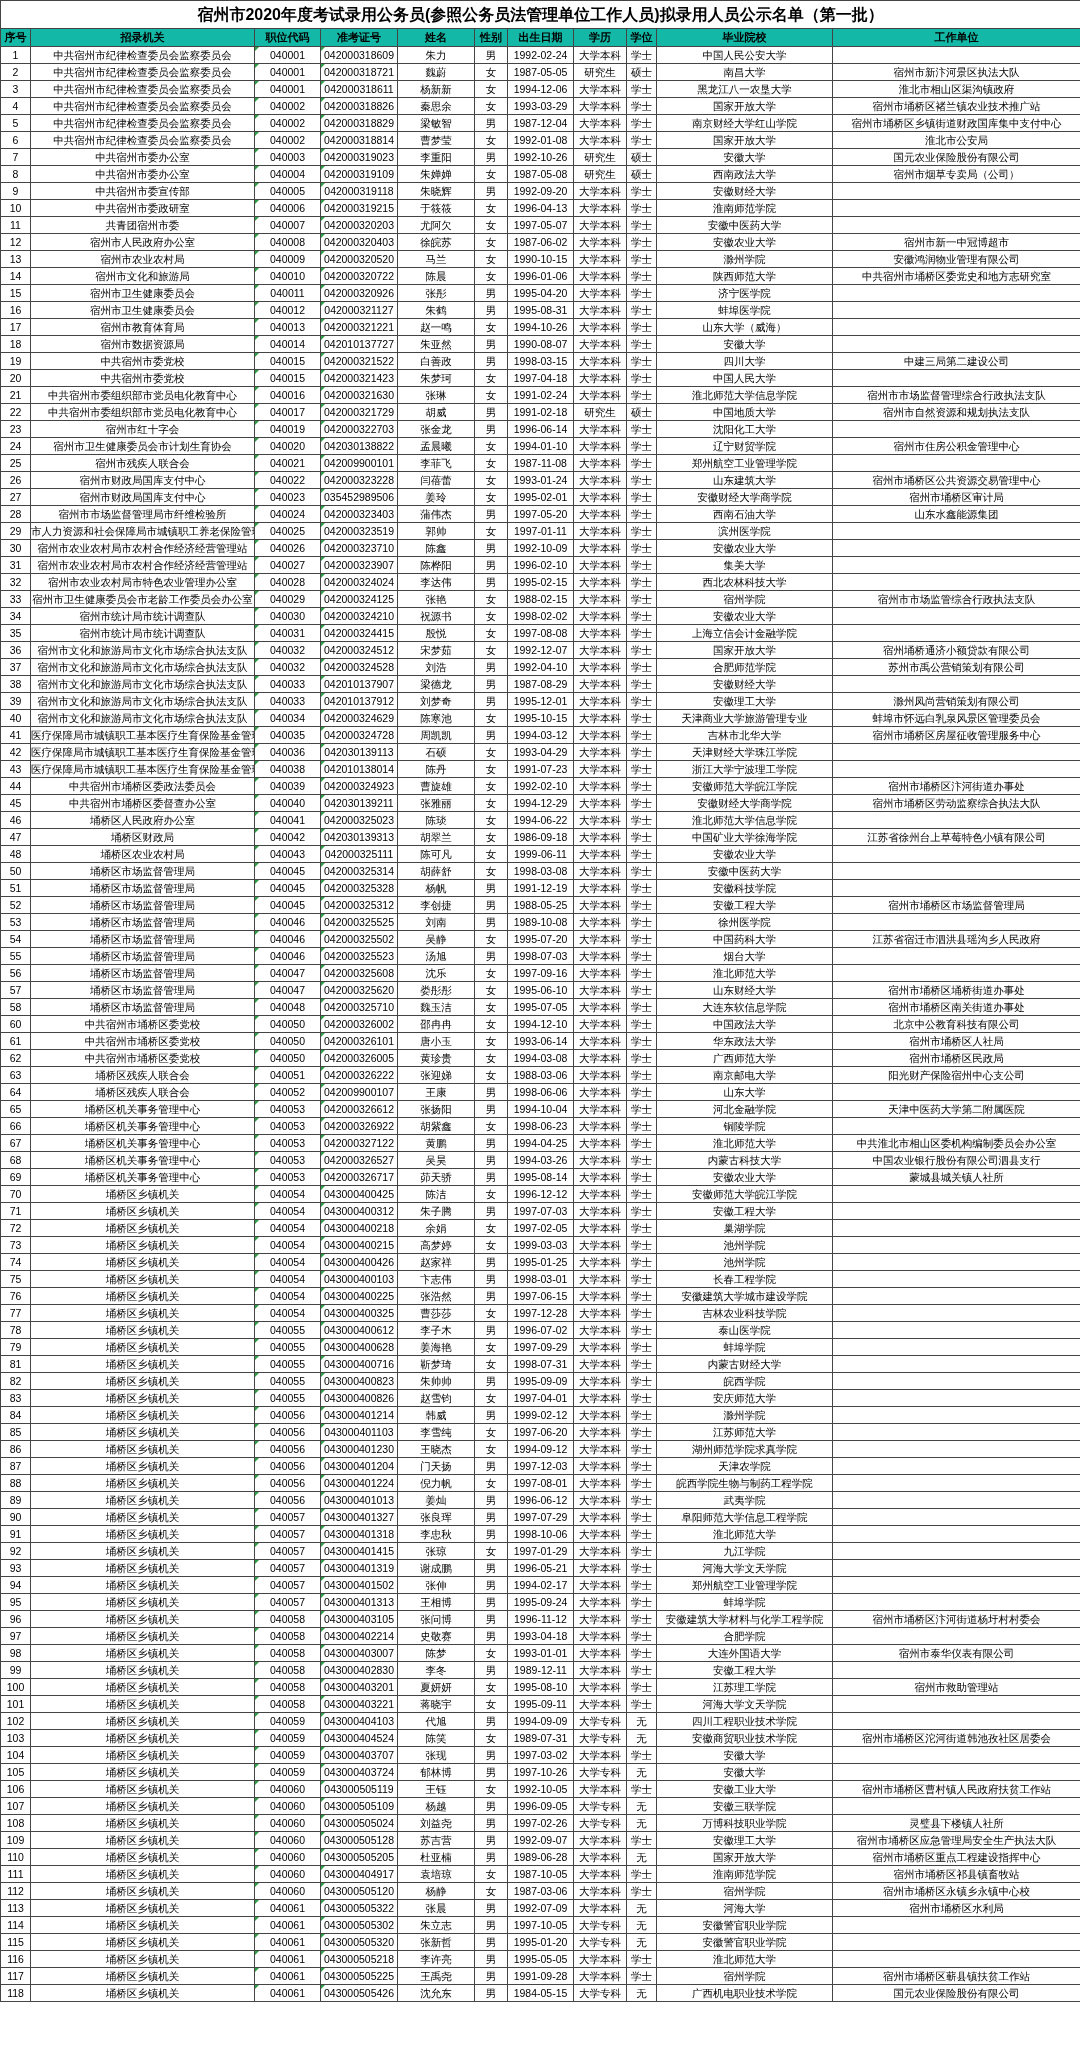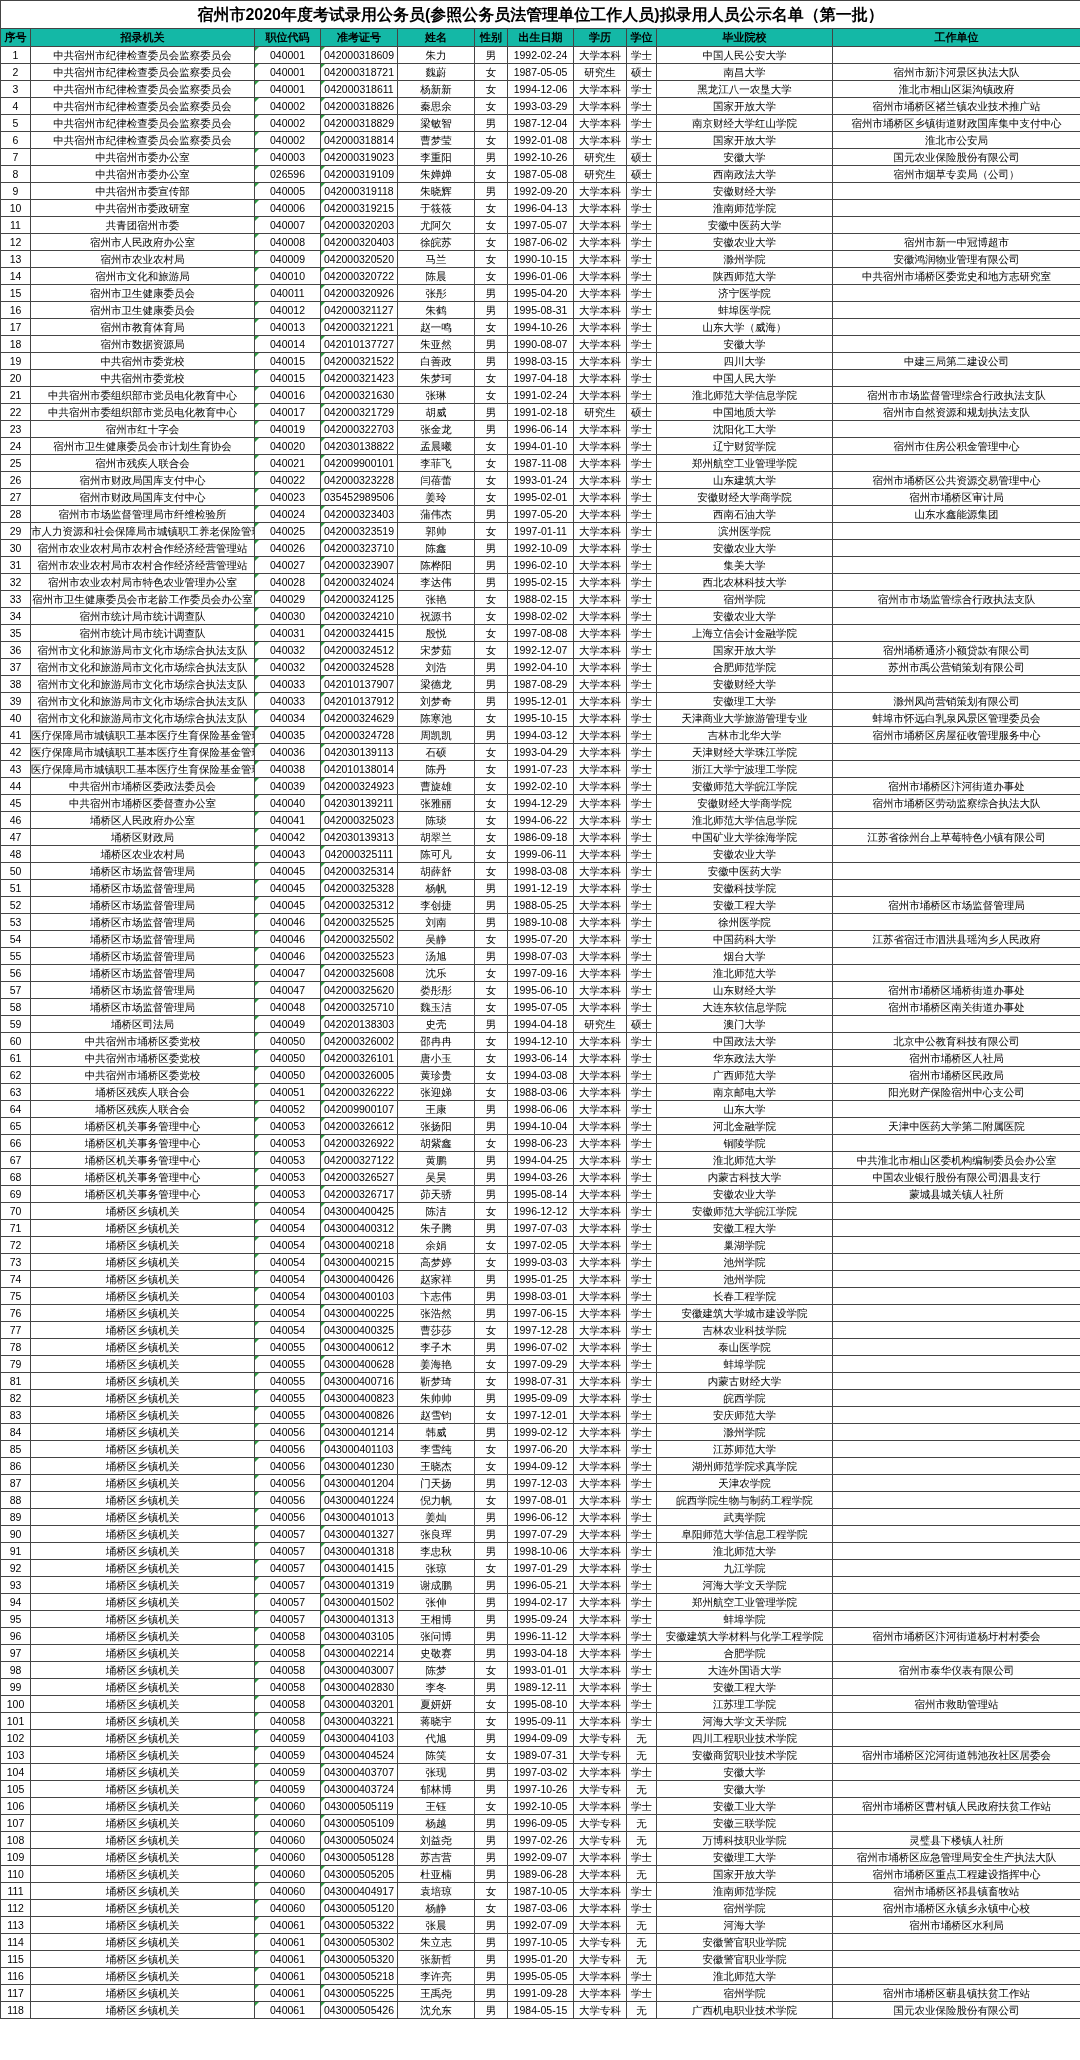--- a/index.html
+++ b/index.html
@@ -139,21 +139,21 @@
         <td>男</td>
         <td>1992-10-26</td>
         <td>研究生</td>
         <td>硕士</td>
         <td>安徽大学</td>
         <td>国元农业保险股份有限公司</td>
       </tr>
       <tr>
         <td>8</td>
         <td>中共宿州市委办公室</td>
-        <td class="flag">026596</td>
+        <td class="flag">040004</td>
         <td class="flag">042000319109</td>
         <td>朱婵婵</td>
         <td>女</td>
         <td>1987-05-08</td>
         <td>研究生</td>
         <td>硕士</td>
         <td>西南政法大学</td>
         <td>宿州市烟草专卖局（公司）</td>
       </tr>
       <tr>
@@ -787,33 +787,20 @@
         <td class="flag">042000325710</td>
         <td>魏玉洁</td>
         <td>女</td>
         <td>1995-07-05</td>
         <td>大学本科</td>
         <td>学士</td>
         <td>大连东软信息学院</td>
         <td>宿州市埇桥区南关街道办事处</td>
       </tr>
       <tr>
-        <td>59</td>
-        <td>埇桥区司法局</td>
-        <td class="flag">040049</td>
-        <td class="flag">042020138303</td>
-        <td>史壳</td>
-        <td>男</td>
-        <td>1994-04-18</td>
-        <td>研究生</td>
-        <td>硕士</td>
-        <td>澳门大学</td>
-        <td></td>
-      </tr>
-      <tr>
         <td>60</td>
         <td>中共宿州市埇桥区委党校</td>
         <td class="flag">040050</td>
         <td class="flag">042000326002</td>
         <td>邵冉冉</td>
         <td>女</td>
         <td>1994-12-10</td>
         <td>大学本科</td>
         <td>学士</td>
         <td>中国政法大学</td>
@@ -1092,21 +1079,21 @@
         <td>皖西学院</td>
         <td></td>
       </tr>
       <tr>
         <td>83</td>
         <td>埇桥区乡镇机关</td>
         <td class="flag">040055</td>
         <td class="flag">043000400826</td>
         <td>赵雪钧</td>
         <td>女</td>
-        <td>1997-12-01</td>
+        <td>1997-04-01</td>
         <td>大学本科</td>
         <td>学士</td>
         <td>安庆师范大学</td>
         <td></td>
       </tr>
       <tr>
         <td>84</td>
         <td>埇桥区乡镇机关</td>
         <td class="flag">040056</td>
         <td class="flag">043000401214</td>

